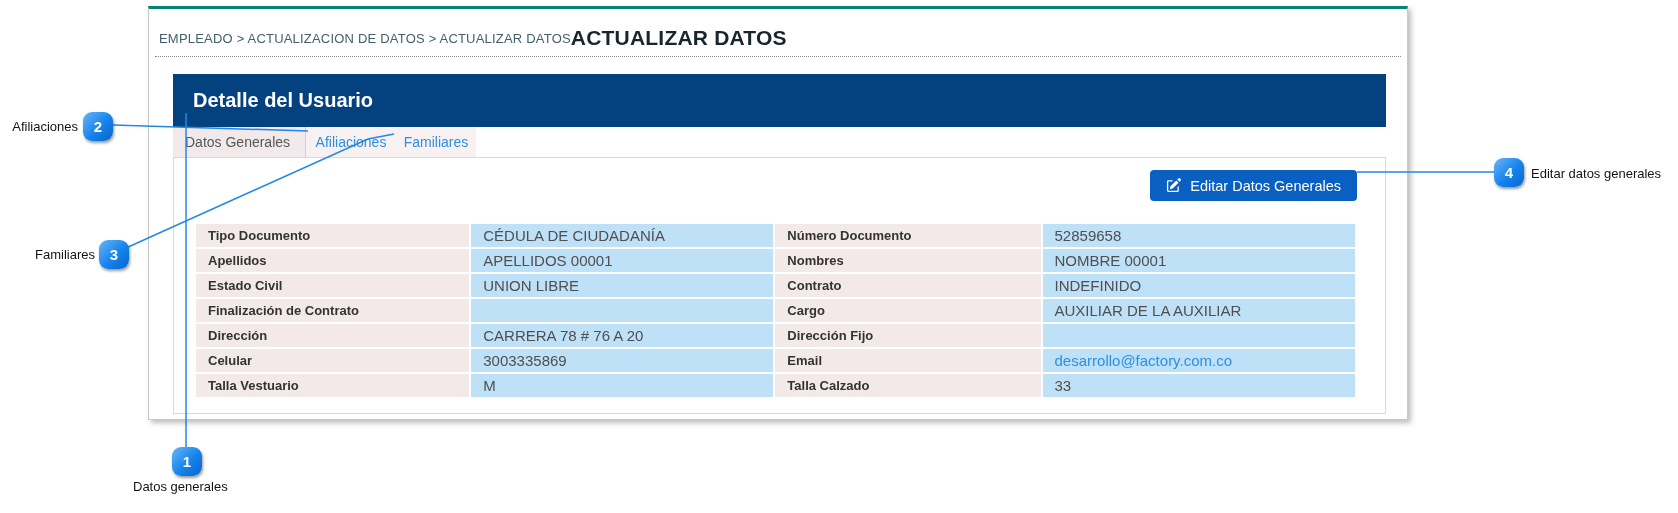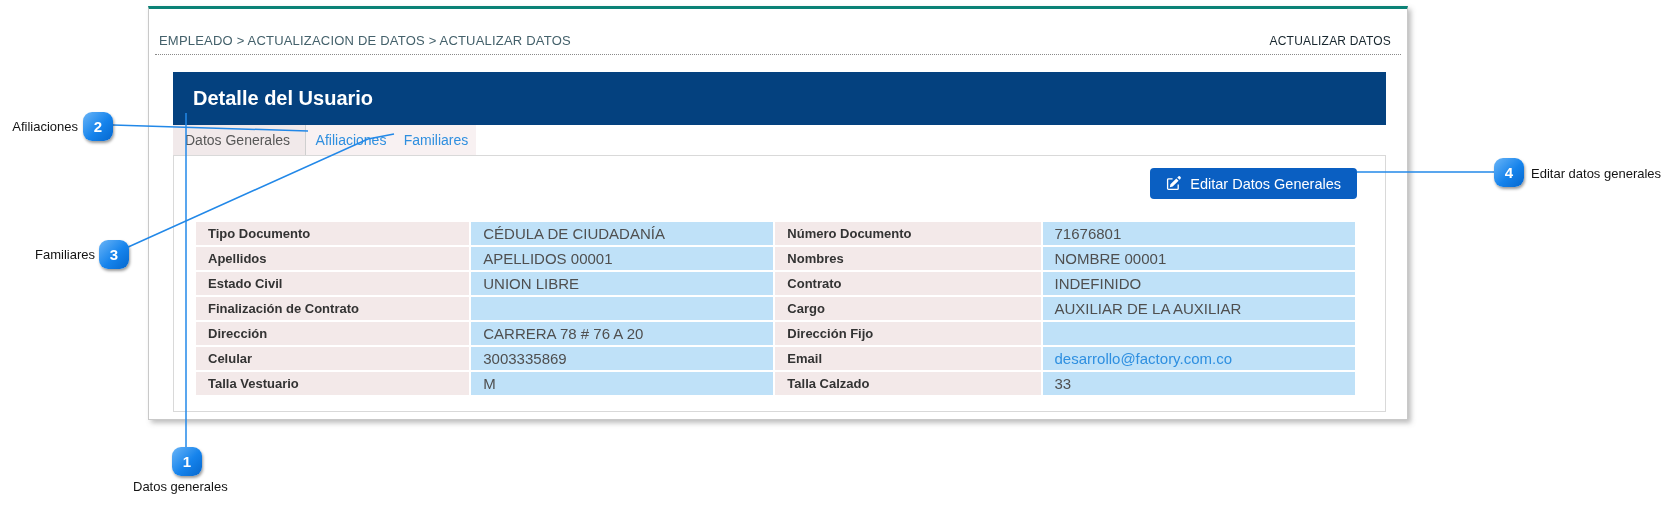--- a/index.html
+++ b/index.html
@@ -3,24 +3,24 @@
 <meta charset="utf-8">
 <style>
   * { margin:0; padding:0; box-sizing:border-box; }
   html,body { width:1678px; height:513px; background:#ffffff; overflow:hidden;
               font-family:"Liberation Sans", sans-serif; position:relative; }
 
   
   .card { position:absolute; left:148px; top:6px; width:1260px; height:414px;
           background:#fff; border:1px solid #c9c9c9; border-top:3px solid #0b8276;
           box-shadow:3px 3px 5px rgba(110,110,110,.45); }
-  .crumb-row { display:flex; justify-content:space-between; align-items:center;
-               padding:24px 16px 3px 10px; }
+  .crumb-row { display:flex; align-items:center;
+               padding:17px 16px 3px 10px; }
   .breadcrumb { font-size:13px; color:#44616b; letter-spacing:.2px; }
-  .page-title { font-size:12px; font-weight:normal; color:#17262e; letter-spacing:.2px; }
+  .page-title { font-size:21px; font-weight:bold; color:#17262e; letter-spacing:.2px; }
   .dotted { border-bottom:1px dotted #8a8a8a; margin:3px 6px 0 6px; }
 
   
   .panel { margin:17px 22px 8px 24px; width:1213px; }
   .panel-header { height:53px; background:#04417f; color:#fff; font-size:20px;
                   font-weight:bold; display:flex; align-items:center; padding-left:20px; }
   .tab-strip { height:30px; display:flex; background:#fff; }
   .tab { display:flex; align-items:center; font-size:14px; cursor:pointer; background:#f8f1f2; }
   .tab.active { width:133px; padding:0 12px; background:#f1e9ea; color:#575757;
                 border-right:1px solid #cfcfcf; }
@@ -98,21 +98,21 @@
           <col style="width:23.7%">
             <col style="width:26.2%">
           <col style="width:23%">
             <col style="width:27.1%">
         </colgroup>
         <tbody id="details-body">
             <tr>
               <td class="lbl">Tipo Documento</td>
               <td class="val">CÉDULA DE CIUDADANÍA</td>
               <td class="lbl">Número Documento</td>
-              <td class="val">71676801</td>
+              <td class="val">52859658</td>
             </tr>
             <tr>
               <td class="lbl">Apellidos</td>
               <td class="val">APELLIDOS 00001</td>
               <td class="lbl">Nombres</td>
               <td class="val">NOMBRE 00001</td>
             </tr>
             <tr>
               <td class="lbl">Estado Civil</td>
               <td class="val">UNION LIBRE</td>

